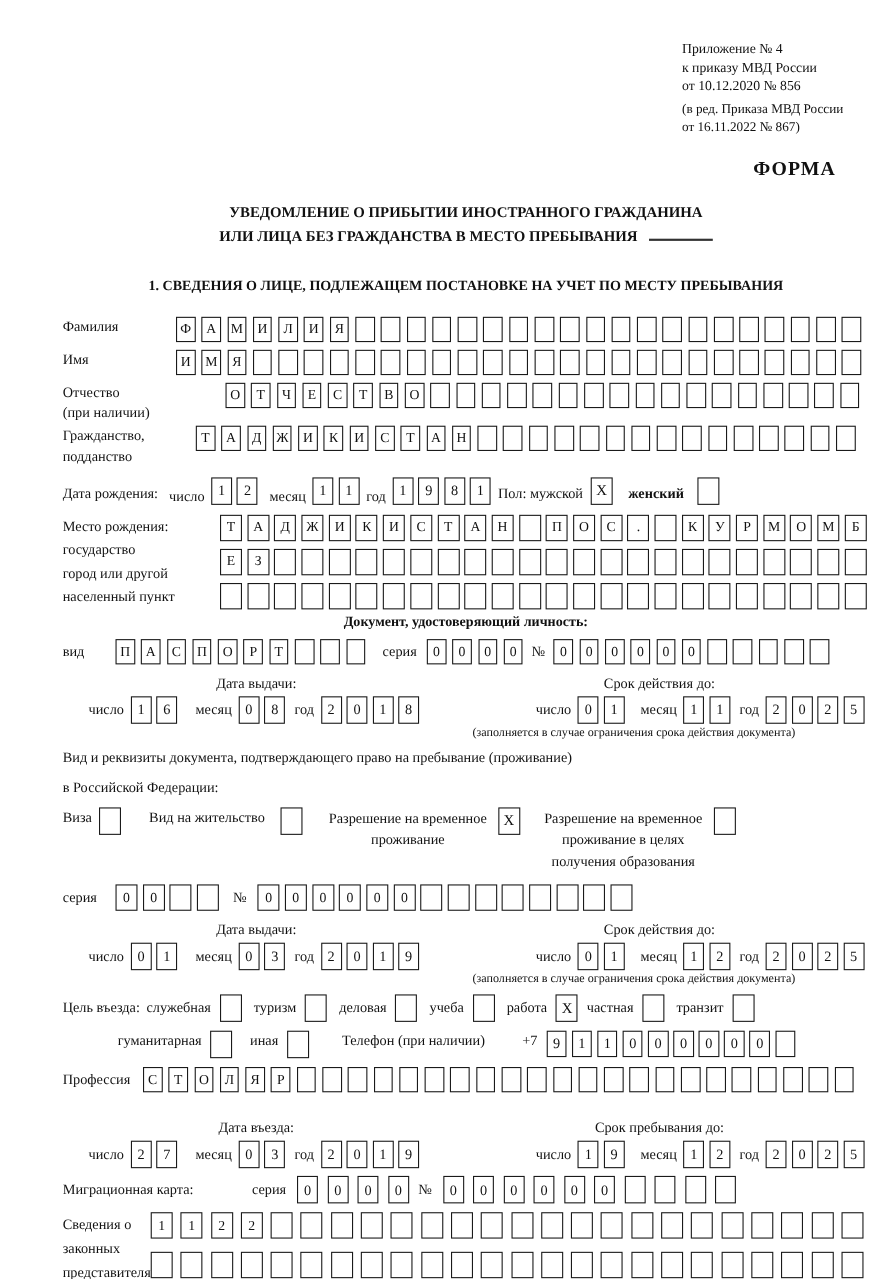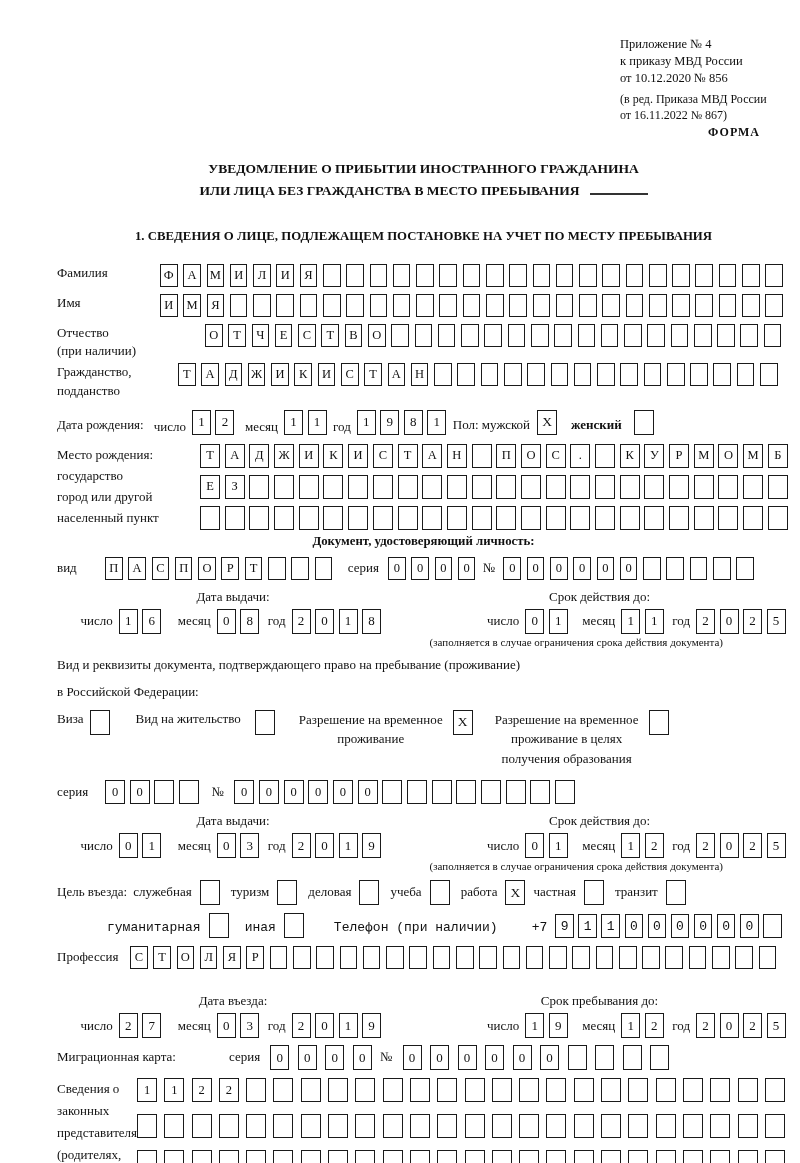--- a/index.html
+++ b/index.html
@@ -1,20 +1,20 @@
 <!DOCTYPE html>
 <html><head>
 <meta charset="utf-8">
 <style>
   html,body{margin:0;padding:0;background:#fff;}
   body{width:800px;min-height:1163px;font-family:"Liberation Serif","DejaVu Serif",serif;color:#111;}
   .page{box-sizing:border-box;width:800px;min-height:1163px;padding:36px 10px 20px 57px;}
   .hdr-block{margin-left:563px;font-size:12.5px;line-height:1.35;}
   .hdr-block .rev{margin-top:4px;font-size:12px;}
-  .forma{margin-top:2px;margin-right:30px;text-align:right;font-weight:bold;font-size:12px;letter-spacing:1px;}
+  .forma{margin-top:20px;margin-right:30px;text-align:right;font-weight:bold;font-size:18px;letter-spacing:1px;}
   .title{margin-top:18px;text-align:center;font-weight:bold;font-size:13.5px;line-height:1.65;}
   .blank-line{display:inline-block;width:58px;height:13px;border-bottom:2px solid #333;margin-left:10px;}
   .sec-heading{margin-top:26px;text-align:center;font-weight:bold;font-size:12.8px;}
   .formbody{margin-top:20px;}
   .row{display:flex;align-items:flex-start;margin-bottom:7px;}
   .lbl{font-size:13px;line-height:1.45;flex:none;}
   .cells{display:flex;flex:none;}
   .cell{box-sizing:border-box;flex:none;display:inline-flex;align-items:center;justify-content:center;
         border:1.6px solid #1a1a1a;background:#fff;font-size:12.5px;}
   .cells-std .cell{width:17.6px;height:23px;margin-right:5.7px;}
@@ -516,21 +516,21 @@
       <span class="lbl g6">учеба</span>
       <span class="chk" style="margin-right:11px;"></span>
       <span class="lbl g6">работа</span>
       <span class="chk" style="margin-right:8px;">X</span>
       <span class="lbl g6">частная</span>
       <span class="chk" style="margin-right:11px;"></span>
       <span class="lbl g6">транзит</span>
       <span class="chk"></span>
     </div>
 
-    <div class="row" style="align-items:flex-end;margin-bottom:8px;padding-left:50px;font-family:Liberation Mono, monospace;">
+    <div class="row" style="align-items:flex-start;margin-bottom:8px;padding-left:50px;">
       <span class="lbl g6">гуманитарная</span>
       <span class="chk" style="margin-right:16px;"></span>
       <span class="lbl g6">иная</span>
       <span class="chk" style="margin-right:30px;"></span>
       <span class="lbl" style="margin-right:34px;">Телефон (при наличии)</span>
       <span class="lbl" style="margin-right:8px;">+7</span>
       <span class="cells cells-phone">
           <span class="cell">9</span>
           <span class="cell">1</span>
           <span class="cell">1</span>

